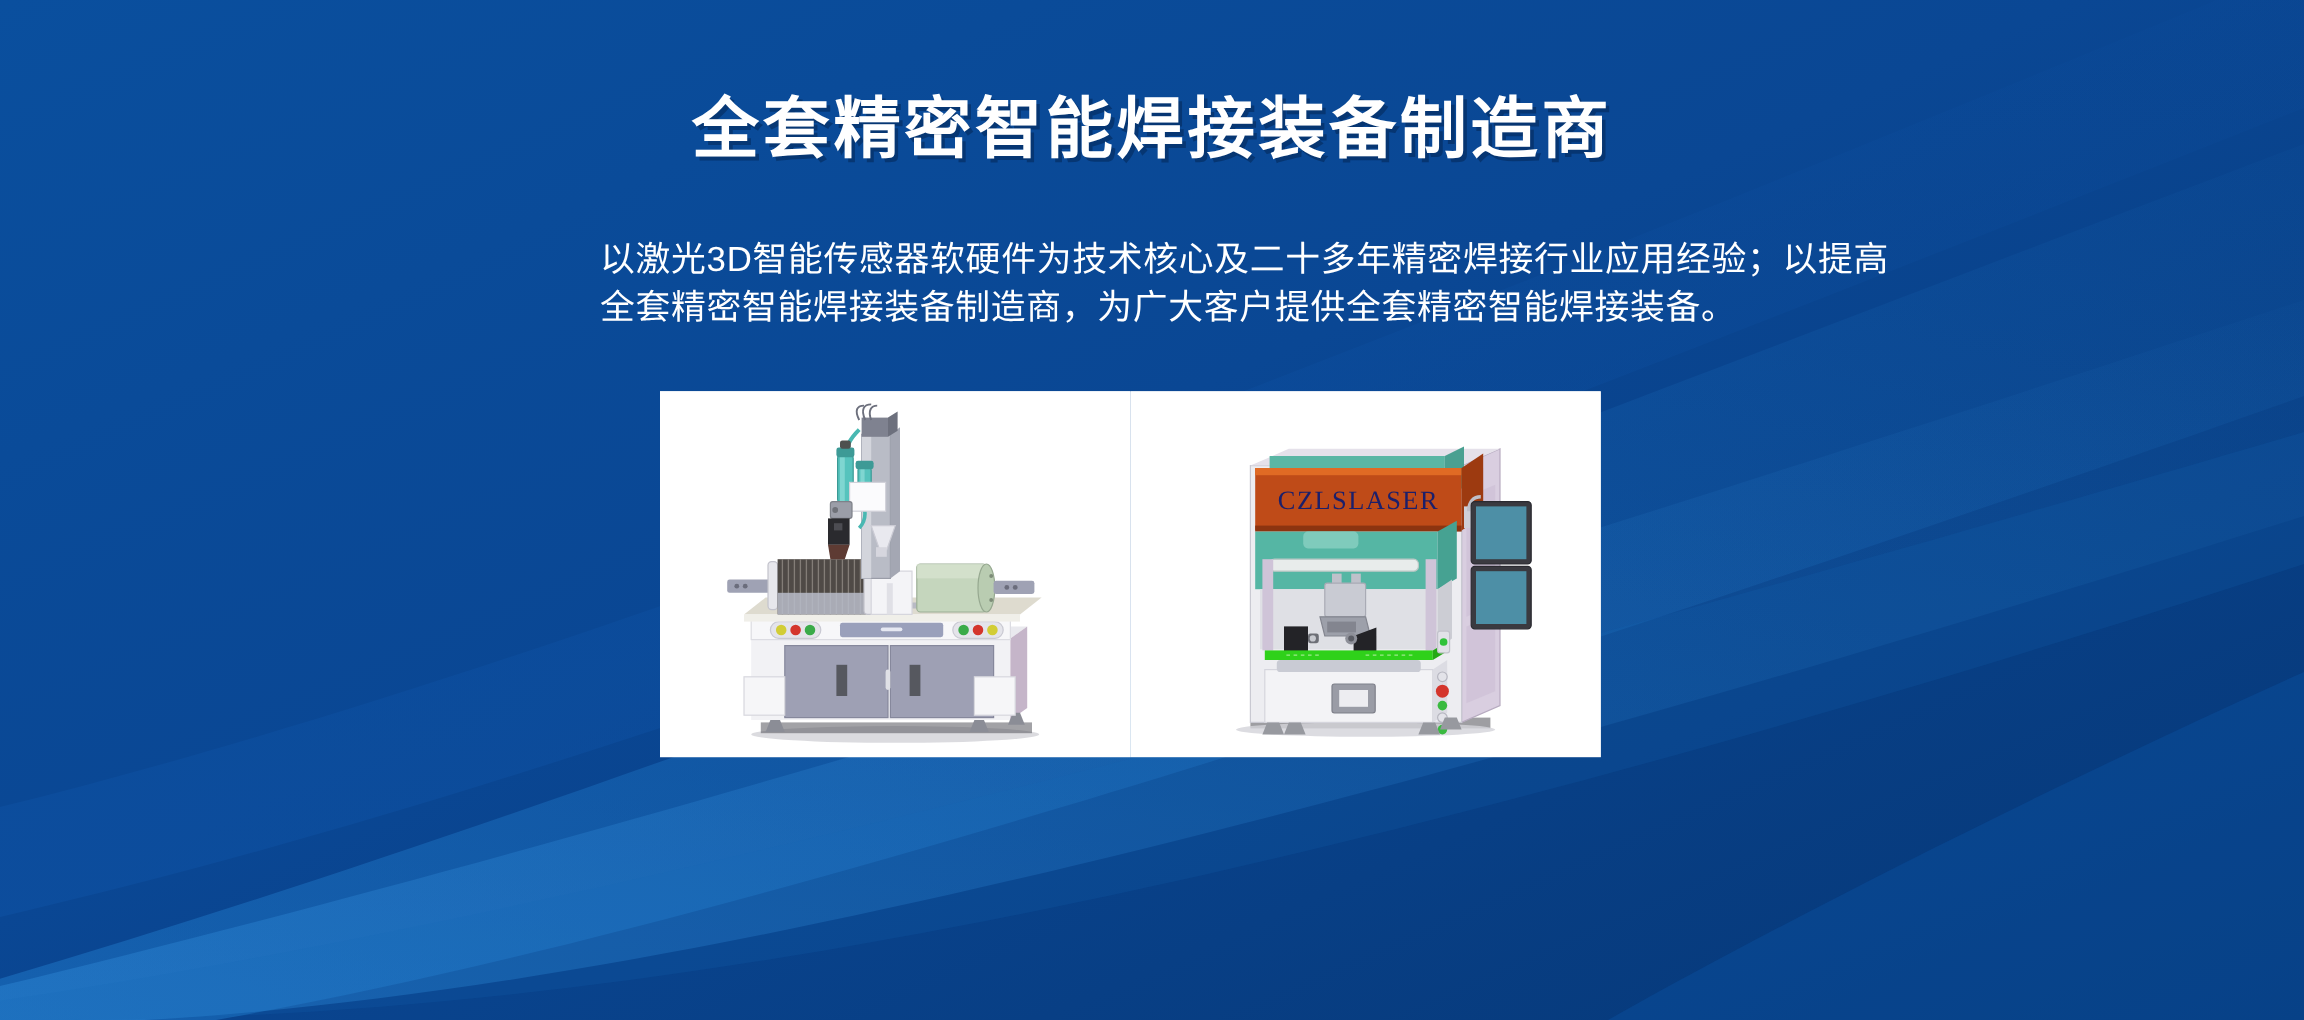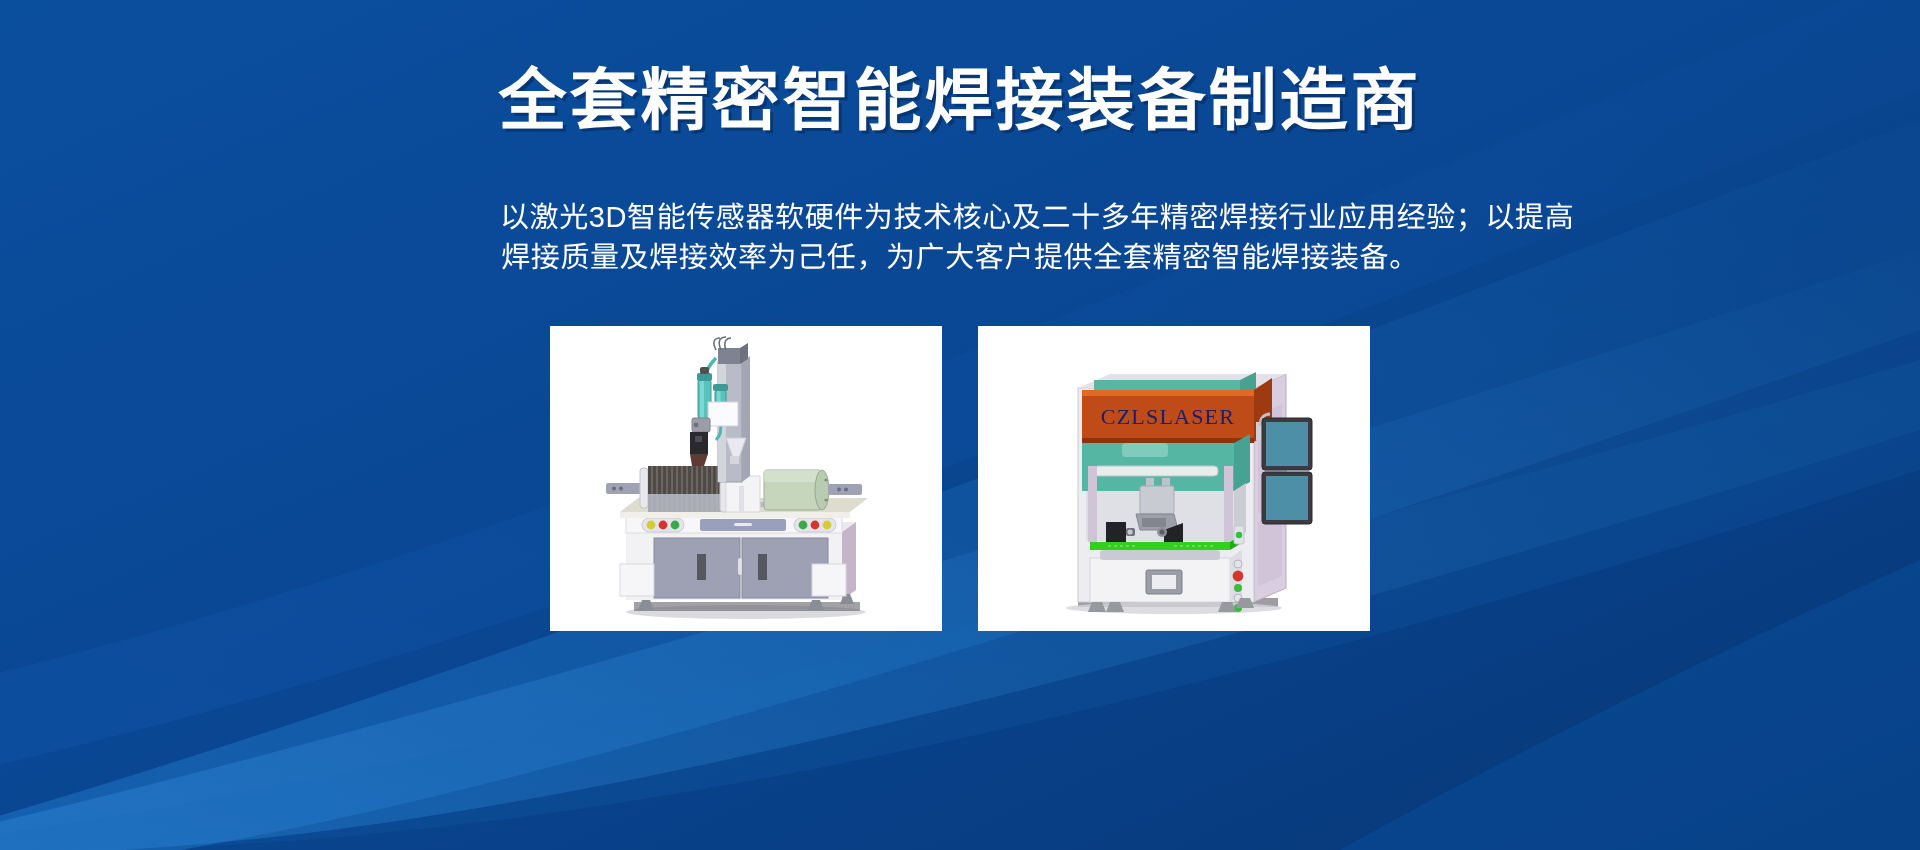--- a/index.html
+++ b/index.html
@@ -32,28 +32,29 @@
   
   .headline-wrap {
     position: absolute;
     top: 62px;
     left: 0;
     width: 100%;
     text-align: center;
     z-index: 5;
   }
   .headline {
-    margin: 0;
-    font-size: 68px;
+    margin: 16px;
+    font-size: 56px;
     line-height: 1.12;
     font-weight: bold;
     color: #ffffff;
     letter-spacing: 3px;
     text-shadow: 3px 3px 0 rgba(2, 30, 70, 0.45);
     white-space: nowrap;
+    font-family: Liberation Serif, serif;
   }
 
   .subhead-wrap {
     position: absolute;
     top: 197px;
     left: 50%;
     transform: translateX(-50%);
     width: 920px;
     text-align: center;
     z-index: 5;
@@ -68,21 +69,20 @@
   }
 
   
   .cards {
     position: absolute;
     top: 326px;
     left: 50%;
     transform: translateX(-50%);
     width: 820px;
     display: flex;
-    justify-content: space-between;
     z-index: 5;
   }
   .card {
     width: 392px;
     height: 305px;
     background: #ffffff;
     position: relative;
     overflow: hidden;
   }
   .card svg { display: block; width: 100%; height: 100%; }
@@ -125,21 +125,21 @@
       <path d="M 1340 850 C 1500 760 1720 650 1920 560 L 1920 850 Z" fill="#0c56a8" opacity="0.35"></path>
     </svg>
   </div>
 
   <div class="headline-wrap">
     <h1 class="headline">全套精密智能焊接装备制造商</h1>
   </div>
 
   <div class="subhead-wrap">
     <p class="subhead-line">以激光3D智能传感器软硬件为技术核心及二十多年精密焊接行业应用经验；以提高</p>
-    <p class="subhead-line">焊接质量及焊接效率为己任，为广大客户提供全套精密智能焊接装备。</p>
+    <p class="subhead-line">全套精密智能焊接装备制造商，为广大客户提供全套精密智能焊接装备。</p>
   </div>
 
   <div class="cards">
 
     <div class="card">
       <svg viewBox="0 0 392 305" preserveAspectRatio="xMidYMid meet">
         <rect x="0" y="0" width="392" height="305" fill="#ffffff"></rect>
 
         <ellipse cx="196" cy="286" rx="120" ry="7" fill="#cfcfd4" opacity="0.75"></ellipse>
         <rect x="84" y="276" width="226" height="9" fill="#55565c" opacity="0.55"></rect>

